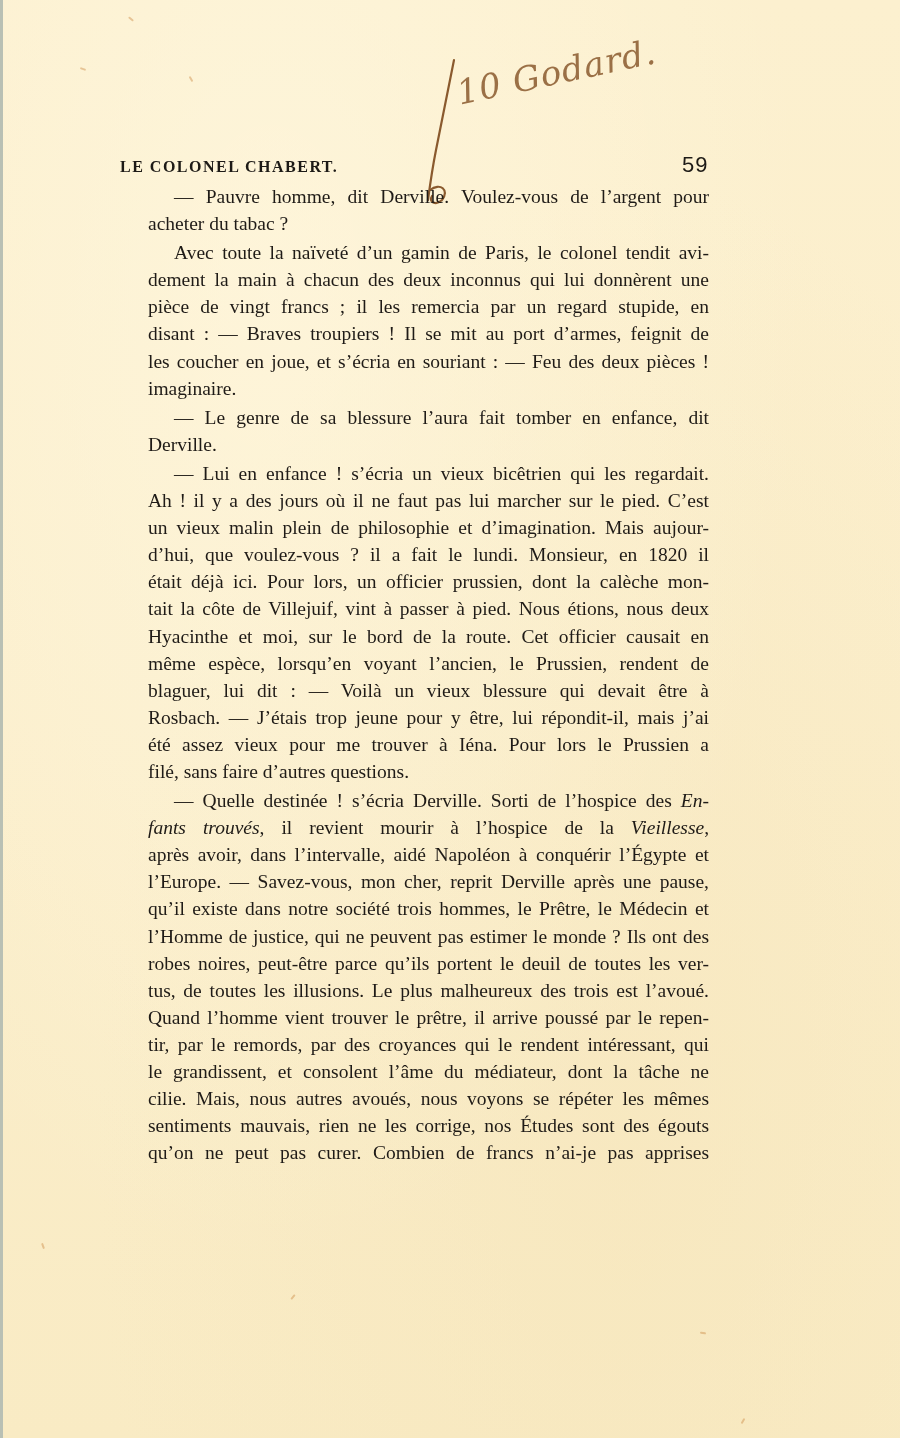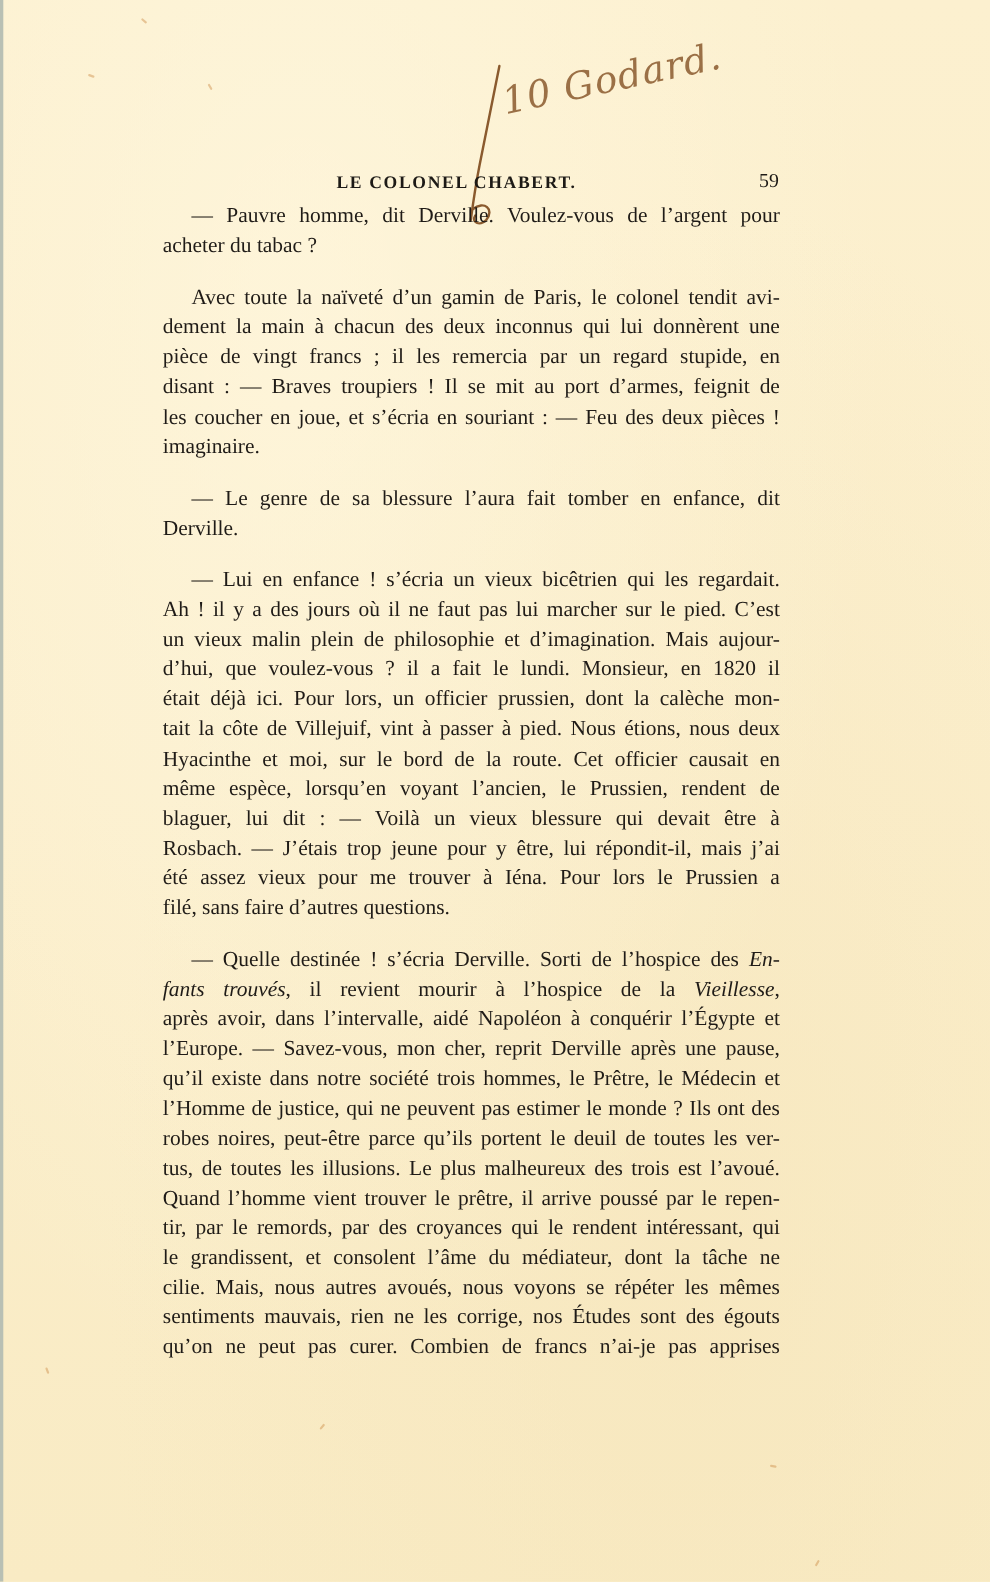--- a/index.html
+++ b/index.html
@@ -40,31 +40,32 @@
       top: 156px;
       left: 120px;
       width: 590px;
       height: 24px;
       font-family: "Liberation Serif", serif;
       color: #1d1a16;
     }
     .running-title {
       position: absolute;
       left: 0; right: 0;
-      text-align: center;
+      text-align: left;
       font-weight: bold;
       font-size: 16px;
       letter-spacing: 1.5px;
       top: 2px;
     }
     .page-number {
       position: absolute;
       right: 2px;
       top: -2px;
-      font-size: 18px;
+      font-size: 22px;
+      font-family: Liberation Mono, monospace;
     }
     .text-block {
       position: absolute;
       top: 183px;
       left: 148px;
       width: 561px;
       font-family: Liberation Serif, serif;
       font-size: 19.5px;
       color: #1f1b17;
       line-height: 27.1px;
@@ -76,21 +77,21 @@
       text-align-last: justify;
       height: 27.1px;
     }
     .line.indent {
       padding-left: 26px;
     }
     .line.last {
       text-align-last: left;
     }
     .line.gap {
-      margin-top: 20px;
+      margin-top: 2px;
     }
     .ital {
       font-style: italic;
     }
     .annotation {
       position: absolute;
       left: 420px;
       top: 50px;
       width: 240px;
       height: 160px;

